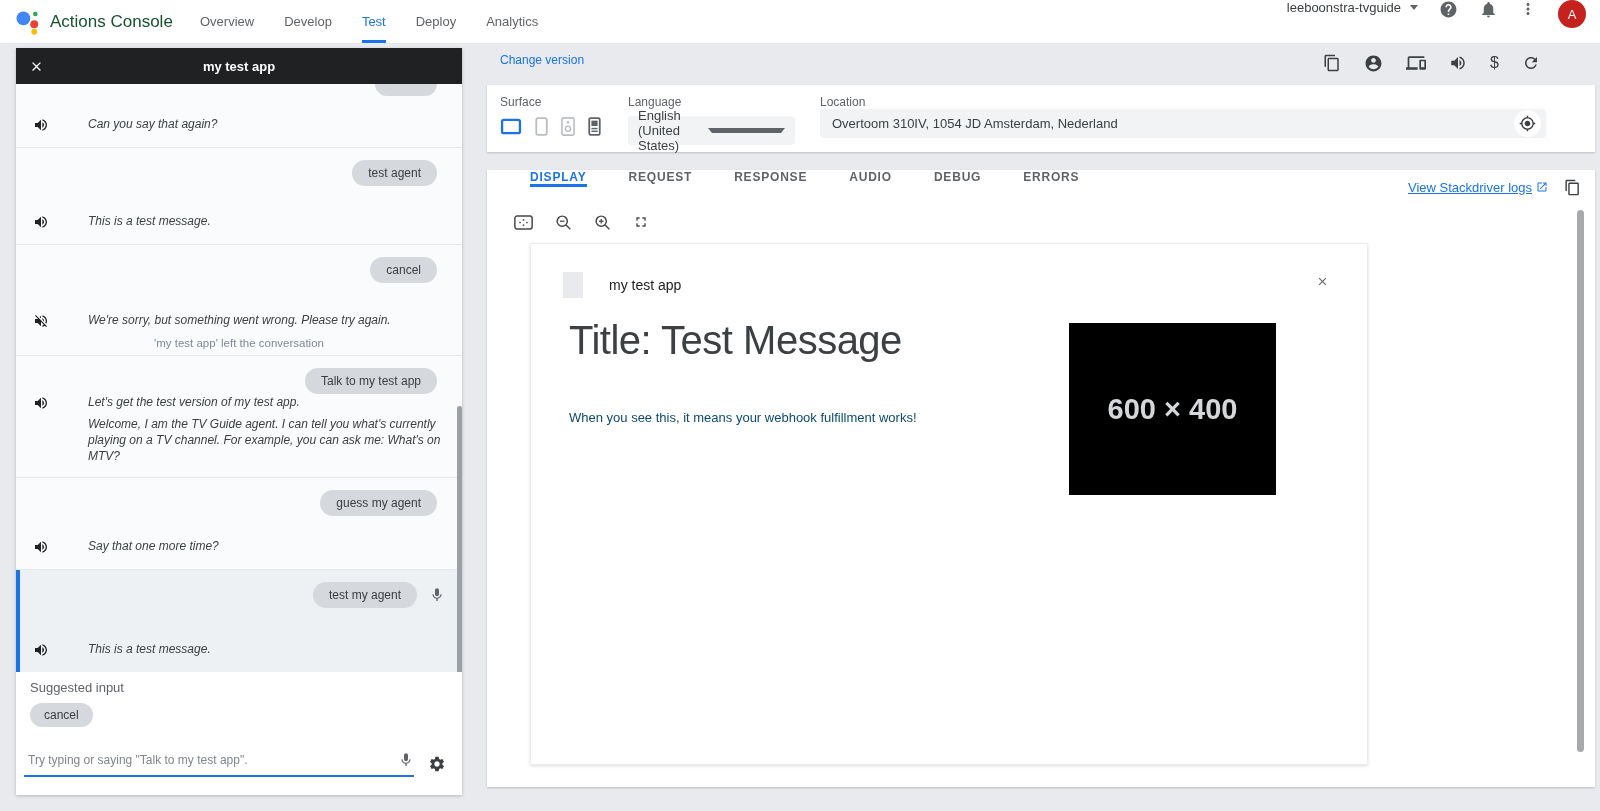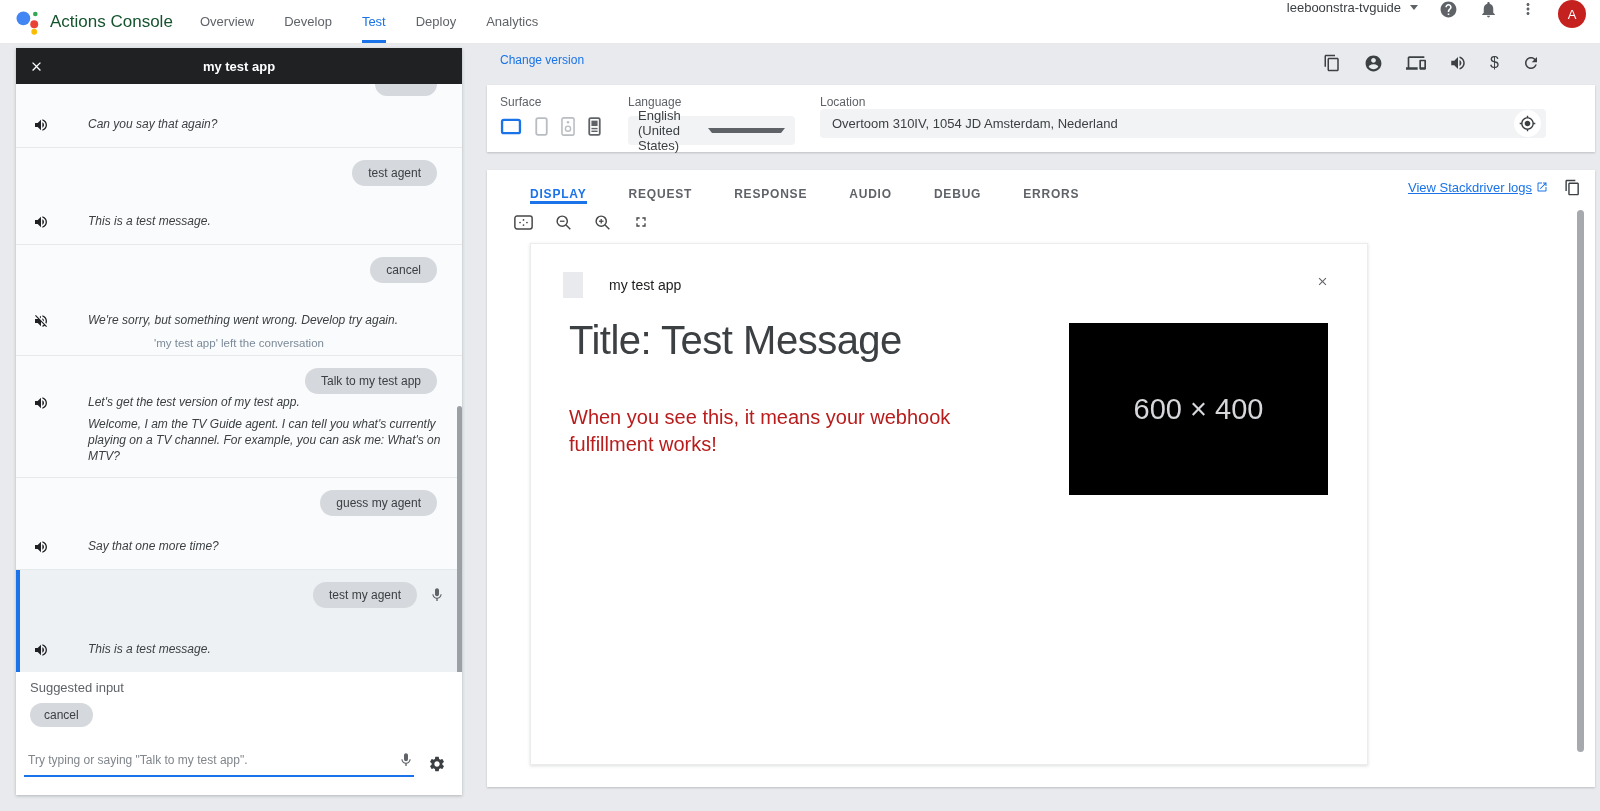--- a/index.html
+++ b/index.html
@@ -116,45 +116,45 @@
   }
   .loc-gps {
     position:absolute; right:5px; top:1px; width:27px; height:27px; border-radius:50%;
     background:#fff; display:flex; align-items:center; justify-content:center; color:#3c4043; cursor:pointer;
   }
 
   .tab-card {
     position:absolute; left:0; top:122px; width:1108px; height:617px; background:#fff;
     box-shadow:0 1px 2px rgba(60,64,67,.25);
   }
-  .tabs-row { height:34px; display:flex; align-items:flex-end; gap:42px; padding-left:43px; position:relative; }
+  .tabs-row { height:34px; display:flex; align-items:flex-start; gap:42px; padding-left:43px; position:relative; }
   .tab {
     display:flex; align-items:center; font-size:12px; letter-spacing:.8px; color:#5f6368;
     border-bottom:3px solid transparent; cursor:pointer; font-weight:bold;
   }
   .tab.active { color:#1a73e8; border-bottom-color:#1a73e8; }
   .tabs-right { position:absolute; right:14px; top:0; height:34px; display:flex; align-items:center; gap:16px; }
   .stackdriver { font-size:13px; color:#1a73e8; text-decoration:underline; display:flex; align-items:center; gap:4px; cursor:pointer; }
   .copy2 { color:#3c4043; cursor:pointer; }
   .toolbar { height:36px; display:flex; align-items:center; gap:22px; padding-left:27px; color:#444746; }
   .toolbar .tic { cursor:pointer; }
 
   .preview-card {
     position:absolute; left:43px; top:73px; width:838px; height:522px; background:#fff;
     border:1px solid #ececec; box-shadow:0 1px 3px rgba(60,64,67,.18);
   }
   .pc-header { display:flex; align-items:center; padding:28px 28px 0 32px; position:relative; }
   .pc-avatar { width:20px; height:26px; background:#e8eaed; flex:none; }
   .pc-name { margin-left:26px; font-size:14px; color:#202124; }
   .pc-close { position:absolute; right:38px; top:31px; color:#5f6368; cursor:pointer; }
   .pc-title { position:absolute; left:38px; top:74px; font-size:40px; color:#3c4043; letter-spacing:-.5px; }
-  .pc-body { position:absolute; left:38px; top:160px; width:412px; font-size:20px; line-height:27px; color:#b91c1c; }
+  .pc-body { position:absolute; left:38px; top:160px; width:412px; font-size:13px; line-height:27px; color:#0c4a6e; }
   .pc-image {
-    position:absolute; left:538px; top:79px; width:259px; height:172px; background:#000;
-    display:flex; align-items:center; justify-content:center;
+    position:absolute; left:538px; top:79px; width:207px; height:172px; background:#000;
+    display:flex; align-items:center; justify-content:center;font-weight:bold;
   }
   .pc-image span { color:#d5d7da; font-size:29px; }
   .content-scrollbar { position:absolute; right:11px; top:40px; width:7px; height:542px; background:#a6aaae; border-radius:4px; }
 </style>
 </head>
 <body>
 
 <header class="topnav">
   <div class="brand">
     <svg width="26" height="30" viewBox="0 0 36 40">
@@ -224,21 +224,21 @@
 
     <div class="block b3">
       <div class="chip-row">
           <span class="chip">cancel</span>
         </div>
       <div>
         <div class="agent-row">
           <svg class="spk" width="16" height="16" viewBox="0 0 24 24" fill="currentColor">
               <path d="M16.5 12c0-1.77-1.02-3.29-2.5-4.03v2.21l2.45 2.45c.03-.2.05-.41.05-.63zm2.5 0c0 .94-.2 1.82-.54 2.64l1.51 1.51C20.63 14.91 21 13.5 21 12c0-4.28-2.99-7.86-7-8.77v2.06c2.89.86 5 3.54 5 6.71zM4.27 3L3 4.27 7.73 9H3v6h4l5 5v-6.73l4.25 4.25c-.67.52-1.42.93-2.25 1.18v2.06c1.38-.31 2.63-.95 3.69-1.81L19.73 21 21 19.73l-9-9L4.27 3zM12 4L9.91 6.09 12 8.18V4z"></path>
             </svg>
-          <div class="agent-text">We're sorry, but something went wrong. Develop try again.</div>
+          <div class="agent-text">We're sorry, but something went wrong. Please try again.</div>
         </div>
         <div class="note">'my test app' left the conversation</div>
       </div>
     </div>
 
     <div class="block b4">
       <div class="chip-row">
           <span class="chip">Talk to my test app</span>
         </div>
       <div class="agent-row">

